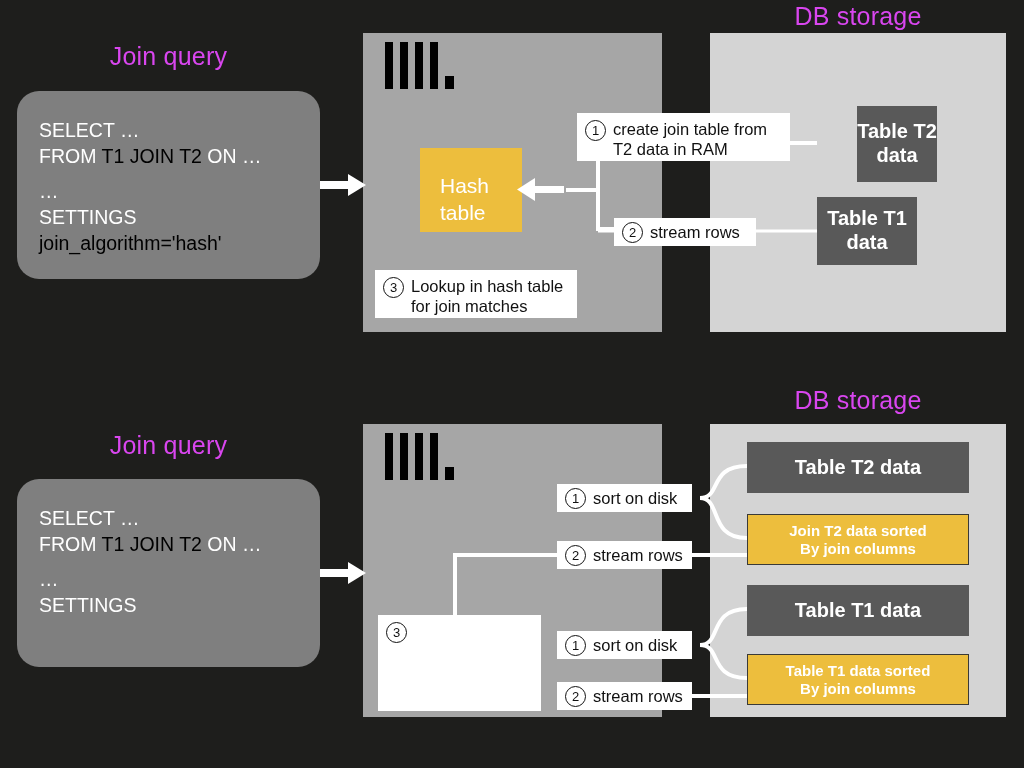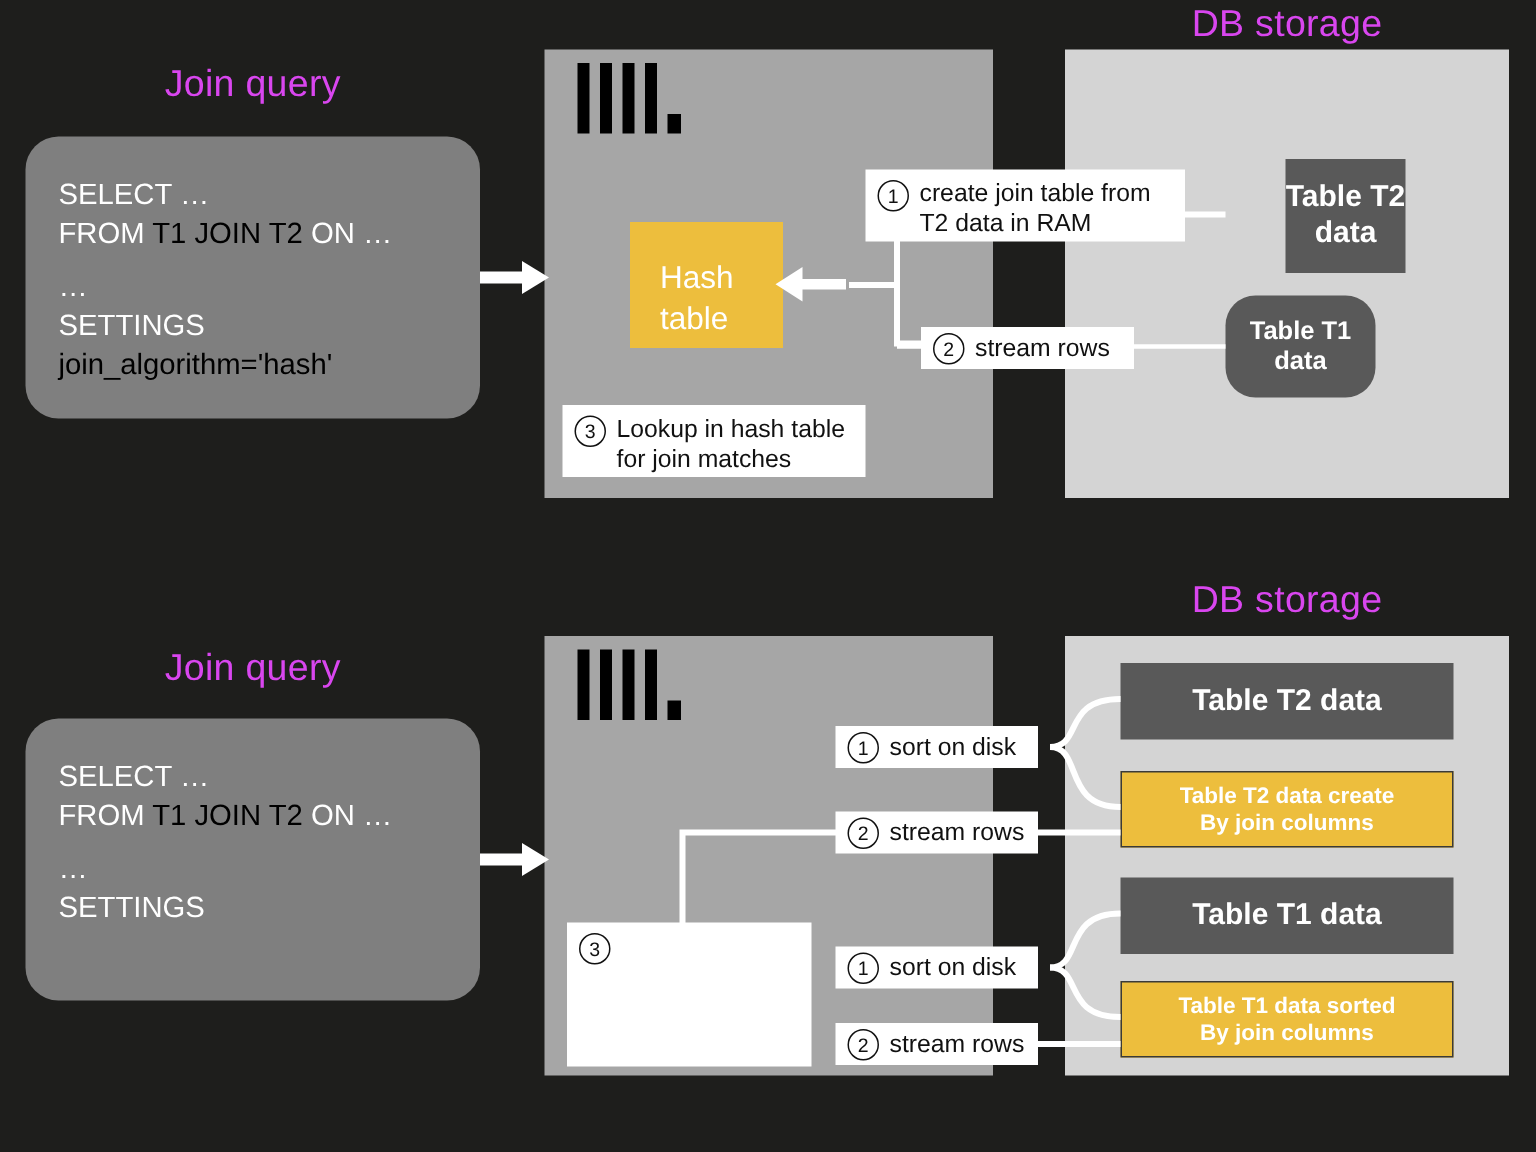--- a/index.html
+++ b/index.html
@@ -101,21 +101,21 @@
     <div class="callout" style="left:12px;top:237px;width:202px;height:48px;">
       <span class="num">3</span>
       <span class="ctext">Lookup in hash table
 for join matches</span>
     </div>
   </div>
 
   <div class="dbstore" style="left:710px;top:33px;width:296px;height:299px;">
     <div class="tbox" style="left:107px;top:73px;width:80px;height:76px;font-size:20px;white-space:pre-line;margin-left:40px;">Table T2
 data</div>
-    <div class="tbox" style="left:107px;top:164px;width:100px;height:68px;font-size:17px;white-space:pre-line;border-radius:20px;">Table T1
+    <div class="tbox" style="left:107px;top:164px;width:100px;height:68px;font-size:20px;white-space:pre-line;">Table T1
 data</div>
   </div>
 
   <svg class="ovl">
 
     <g>
       <rect x="320" y="181" width="38" height="8" fill="#ffffff"></rect>
       <polygon points="348,174 366,185 348,196" fill="#ffffff"></polygon>
     </g>
 
@@ -158,21 +158,21 @@
       <div class="ch-bar" style="left:0px;top:0px;height:47px;"></div>
       <div class="ch-bar" style="left:15px;top:0px;height:47px;"></div>
       <div class="ch-bar" style="left:30px;top:0px;height:47px;"></div>
       <div class="ch-bar" style="left:45px;top:0px;height:47px;"></div>
       <div class="ch-dot" style="left:60px;top:34px;"></div>
     </div>
   </div>
 
   <div class="dbstore" style="left:710px;top:424px;width:296px;height:293px;">
     <div class="tbox" style="left:37px;top:18px;width:222px;height:51px;font-size:20px;white-space:pre-line;">Table T2 data</div>
-    <div class="tbox gold" style="left:37px;top:90px;width:222px;height:51px;font-size:15px;white-space:pre-line;">Table T2 data create
+    <div class="tbox gold" style="left:37px;top:90px;width:222px;height:51px;font-size:15px;white-space:pre-line;">Join T2 data sorted
 By join columns</div>
     <div class="tbox" style="left:37px;top:161px;width:222px;height:51px;font-size:20px;white-space:pre-line;">Table T1 data</div>
     <div class="tbox gold" style="left:37px;top:230px;width:222px;height:51px;font-size:15px;white-space:pre-line;">Table T1 data sorted
 By join columns</div>
   </div>
 
   <svg class="ovl">
 
     <g>
       <rect x="320" y="569" width="38" height="8" fill="#ffffff"></rect>

